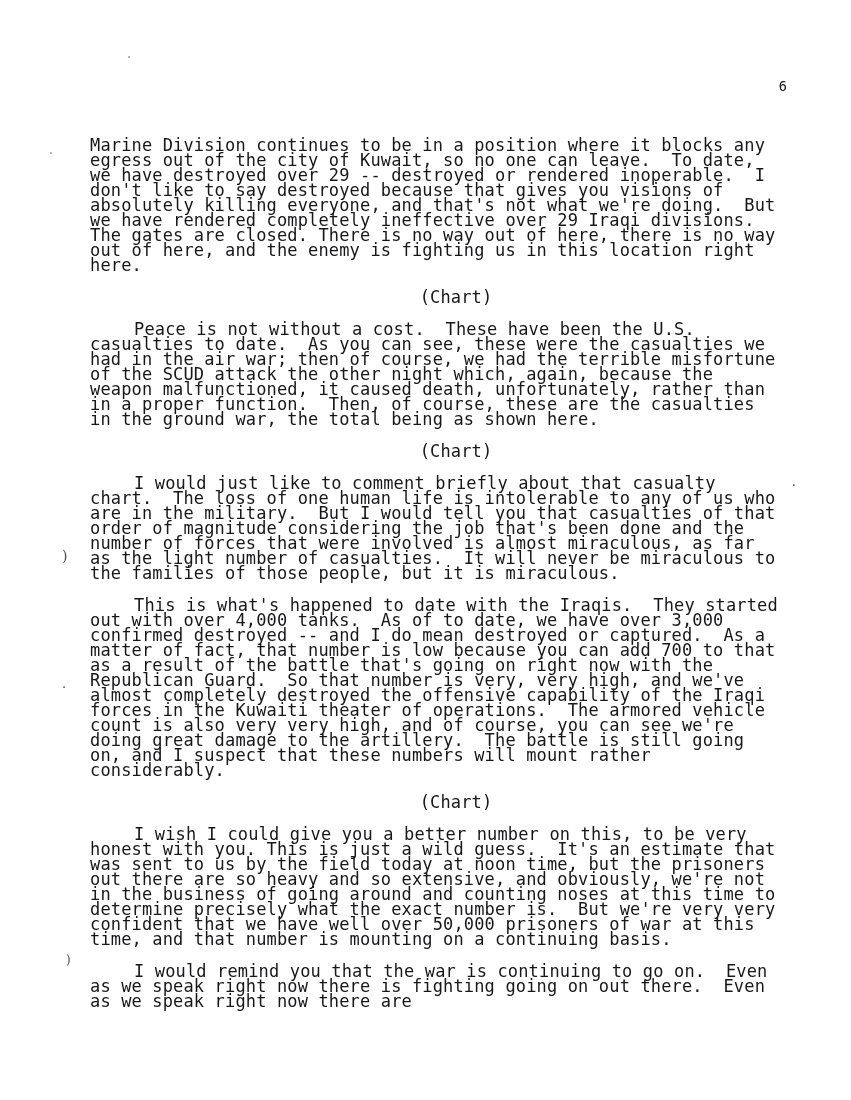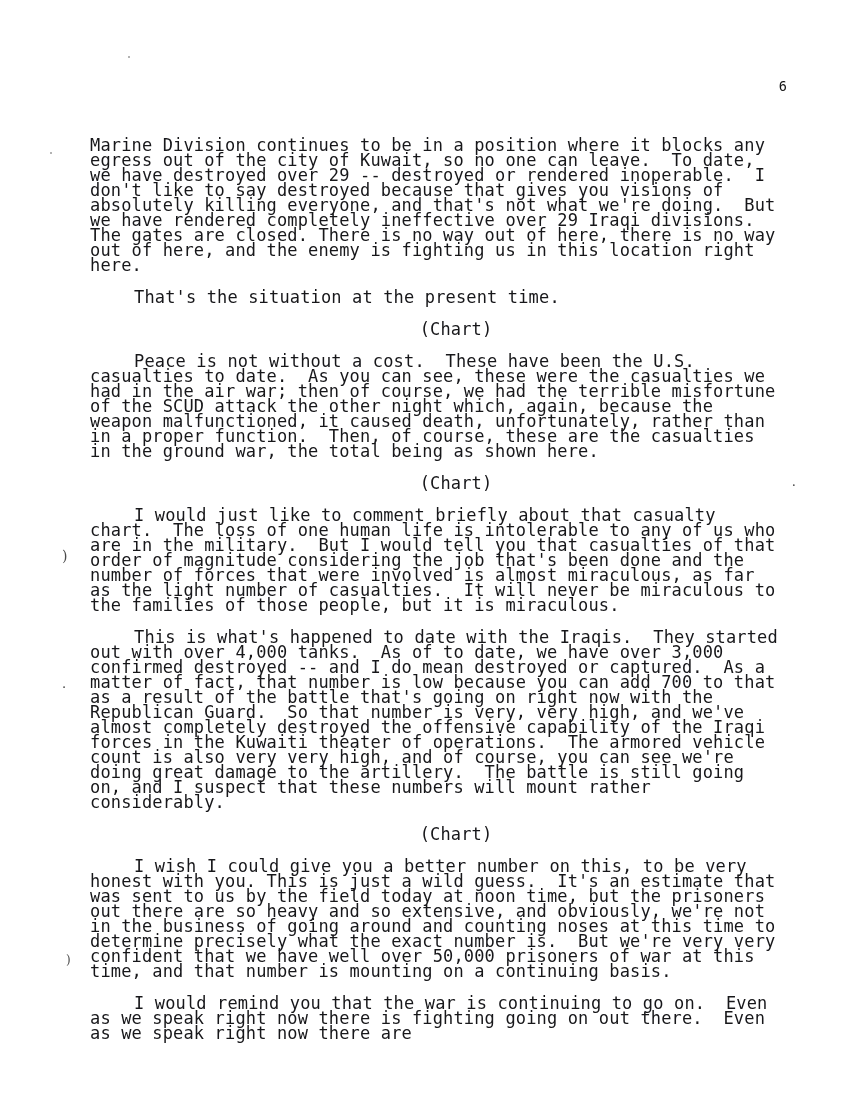--- a/index.html
+++ b/index.html
@@ -79,21 +79,20 @@
 
   <div class="page-number">6</div>
 
   <div class="margin-mark mark-paren-1">)</div>
   <div class="margin-mark mark-paren-2">)</div>
   <div class="margin-mark mark-dot-1">·</div>
   <div class="margin-mark mark-dot-right">·</div>
 
   <div class="body-text">
     <p class="para">Marine Division continues to be in a position where it blocks any egress out of the city of Kuwait, so no one can leave.  To date, we have destroyed over 29 -- destroyed or rendered inoperable.  I don't like to say destroyed because that gives you visions of absolutely killing everyone, and that's not what we're doing.  But we have rendered completely ineffective over 29 Iraqi divisions.  The gates are closed. There is no way out of here, there is no way out of here, and the enemy is fighting us in this location right here.</p>
-    <p class="para indent">That's the situation at the present time.</p>
     <p class="para chart">(Chart)</p>
     <p class="para indent">Peace is not without a cost.  These have been the U.S. casualties to date.  As you can see, these were the casualties we had in the air war; then of course, we had the terrible misfortune of the SCUD attack the other night which, again, because the weapon malfunctioned, it caused death, unfortunately, rather than in a proper function.  Then, of course, these are the casualties in the ground war, the total being as shown here.</p>
     <p class="para chart">(Chart)</p>
     <p class="para indent">I would just like to comment briefly about that casualty chart.  The loss of one human life is intolerable to any of us who are in the military.  But I would tell you that casualties of that order of magnitude considering the job that's been done and the number of forces that were involved is almost miraculous, as far as the light number of casualties.  It will never be miraculous to the families of those people, but it is miraculous.</p>
     <p class="para indent">This is what's happened to date with the Iraqis.  They started out with over 4,000 tanks.  As of to date, we have over 3,000 confirmed destroyed -- and I do mean destroyed or captured.  As a matter of fact, that number is low because you can add 700 to that as a result of the battle that's going on right now with the Republican Guard.  So that number is very, very high, and we've almost completely destroyed the offensive capability of the Iraqi forces in the Kuwaiti theater of operations.  The armored vehicle count is also very very high, and of course, you can see we're doing great damage to the artillery.  The battle is still going on, and I suspect that these numbers will mount rather considerably.</p>
     <p class="para chart">(Chart)</p>
     <p class="para indent">I wish I could give you a better number on this, to be very honest with you. This is just a wild guess.  It's an estimate that was sent to us by the field today at noon time, but the prisoners out there are so heavy and so extensive, and obviously, we're not in the business of going around and counting noses at this time to determine precisely what the exact number is.  But we're very very confident that we have well over 50,000 prisoners of war at this time, and that number is mounting on a continuing basis.</p>
     <p class="para indent last">I would remind you that the war is continuing to go on.  Even as we speak right now there is fighting going on out there.  Even as we speak right now there are</p>
   </div>
 

